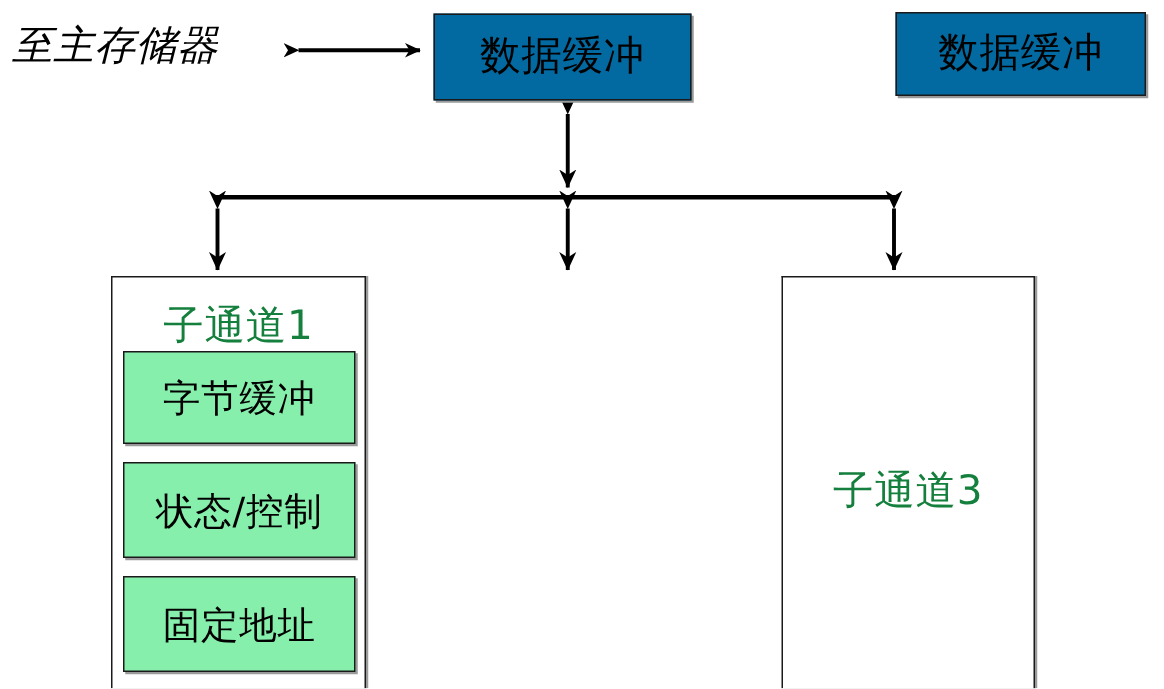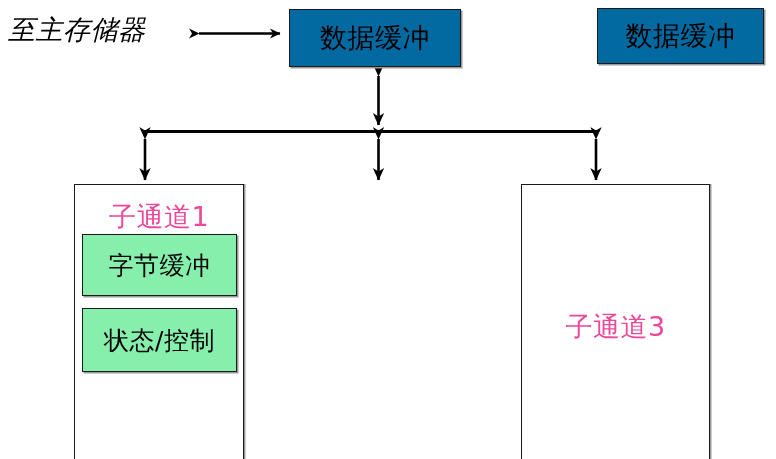--- a/index.html
+++ b/index.html
@@ -83,29 +83,29 @@
   }
   #subchannel-2-box {
     left: 296px;
     top: 184px;
     width: 169px;
     height: 275px;
   }
   #subchannel-3-box {
     left: 521px;
     top: 184px;
-    width: 189px;
+    width: 169px;
     height: 275px;
   }
   .subchannel-title {
     position: absolute;
     width: 100%;
     text-align: center;
     font-size: 27px;
-    color: #ec4899;
+    color: #15803d;
     white-space: nowrap;
     letter-spacing: 0.5px;
   }
   #subchannel-1-title { top: 14px; }
   #subchannel-2-title { top: 124px; }
   #subchannel-3-title { top: 124px; }
 
   
   .inner-box {
     position: absolute;
@@ -189,20 +189,23 @@
     <div class="subchannel-title" id="subchannel-1-title">子通道1</div>
 
     <div class="inner-box" id="byte-buffer-box">
       <span class="inner-label">字节缓冲</span>
     </div>
 
     <div class="inner-box" id="status-control-box">
       <span class="inner-label">状态/控制</span>
     </div>
 
+    <div class="inner-box" id="fixed-address-box">
+      <span class="inner-label">固定地址</span>
+    </div>
   </div>
 
 
   <div class="subchannel-box" id="subchannel-3-box">
     <div class="subchannel-title" id="subchannel-3-title">子通道3</div>
   </div>
 
 </div>
 
 </body></html>

